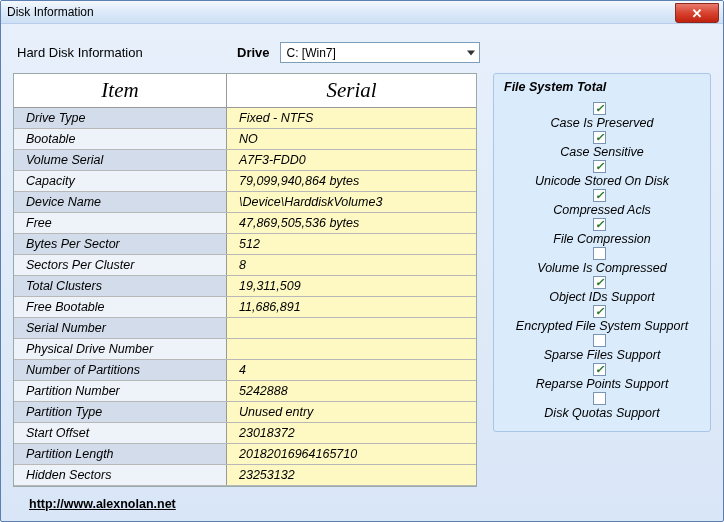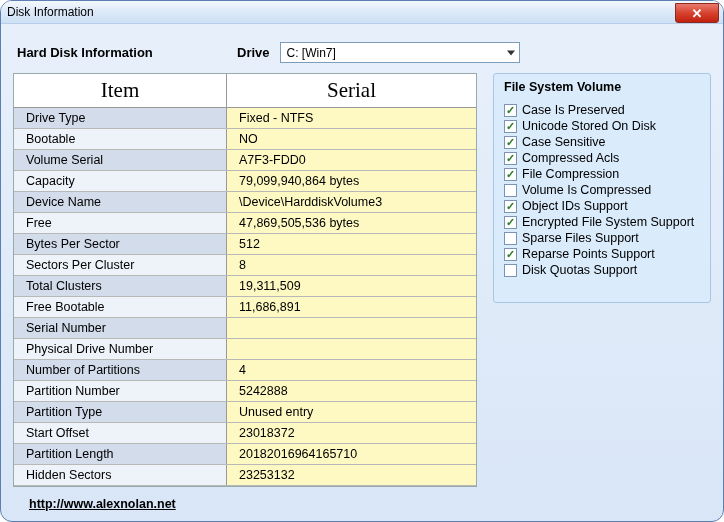--- a/index.html
+++ b/index.html
@@ -10,21 +10,21 @@
     font-size: 12px;
     background: #fff;
     width: 724px;
     height: 522px;
     overflow: hidden;
   }
   .window {
     width: 724px;
     height: 522px;
     border: 1px solid #5a7fb0;
-    border-radius: 12px;
+    border-radius: 2px;
     background: linear-gradient(to bottom, #e8f0fb 0%, #d9e6f7 100%);
     display: flex;
     flex-direction: column;
     overflow: hidden;
   }
   .titlebar {
     height: 28px;
     background: linear-gradient(to bottom, #f4f8fd 0%, #dce9f9 50%, #cde0f5 100%);
     border-bottom: 1px solid #b7cde8;
     display: flex;
@@ -58,34 +58,34 @@
     padding: 10px 12px 6px 12px;
     display: flex;
     flex-direction: column;
   }
   .topbar {
     display: flex;
     align-items: center;
     padding: 8px 4px 10px 4px;
   }
   .topbar .hdi-label {
-    font-weight: bold;
+    font-weight: normal;
     font-size: 13px;
     color: #000;
     width: 220px;
   }
   .topbar .drive-label {
     font-weight: bold;
     font-size: 13px;
     color: #000;
     margin-right: 10px;
   }
   .drive-select {
     position: relative;
-    width: 240px;
+    width: 200px;
     height: 21px;
     border: 1px solid #7e9db9;
     background: #fff;
     display: flex;
     align-items: center;
     padding: 0 36px 0 6px;
     font-size: 12px;
     cursor: pointer;
   }
   .drive-select .chev {
@@ -96,20 +96,21 @@
     width: 0;
     height: 0;
     border-left: 4px solid transparent;
     border-right: 4px solid transparent;
     border-top: 5px solid #333;
   }
   .mainrow {
     flex: 1;
     display: flex;
     gap: 16px;
+    font-style: italic;
   }
   .tablewrap {
     flex: 1;
     border: 1px solid #9aa;
     background: #fff;
     overflow: hidden;
   }
   table {
     width: 100%;
     border-collapse: collapse;
@@ -161,20 +162,21 @@
     position: relative;
     top: -2px;
     padding-bottom: 6px;
   }
   .flagitem {
     display: flex;
     align-items: center;
     font-size: 12.5px;
     line-height: 16px;
     padding: 0;
+    flex-direction: column;
   }
   .flagitem .cb {
     width: 13px;
     height: 13px;
     border: 1px solid #7a95b3;
     background: #fff;
     margin-right: 5px;
     display: flex;
     align-items: center;
     justify-content: center;
@@ -295,33 +297,33 @@
                 <td>20182016964165710</td>
               </tr>
               <tr>
                 <td>Hidden Sectors</td>
                 <td>23253132</td>
               </tr>
             </tbody>
         </table>
       </div>
       <div class="flagsbox">
-        <div class="grouplabel">File System Volume</div>
+        <div class="grouplabel">File System Total</div>
         <div id="flags-list">
             <div class="flagitem">
               <span class="cb checked"></span>
               <span>Case Is Preserved</span>
             </div>
             <div class="flagitem">
               <span class="cb checked"></span>
+              <span>Case Sensitive</span>
+            </div>
+            <div class="flagitem">
+              <span class="cb checked"></span>
               <span>Unicode Stored On Disk</span>
-            </div>
-            <div class="flagitem">
-              <span class="cb checked"></span>
-              <span>Case Sensitive</span>
             </div>
             <div class="flagitem">
               <span class="cb checked"></span>
               <span>Compressed Acls</span>
             </div>
             <div class="flagitem">
               <span class="cb checked"></span>
               <span>File Compression</span>
             </div>
             <div class="flagitem">

